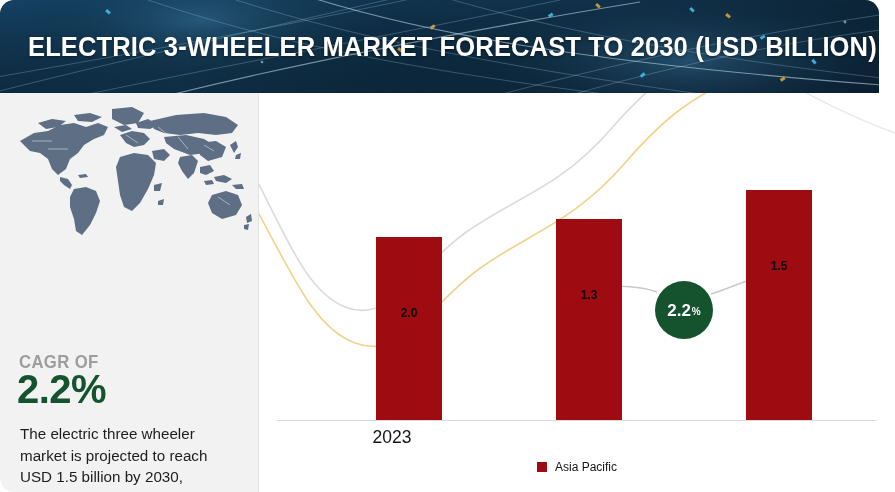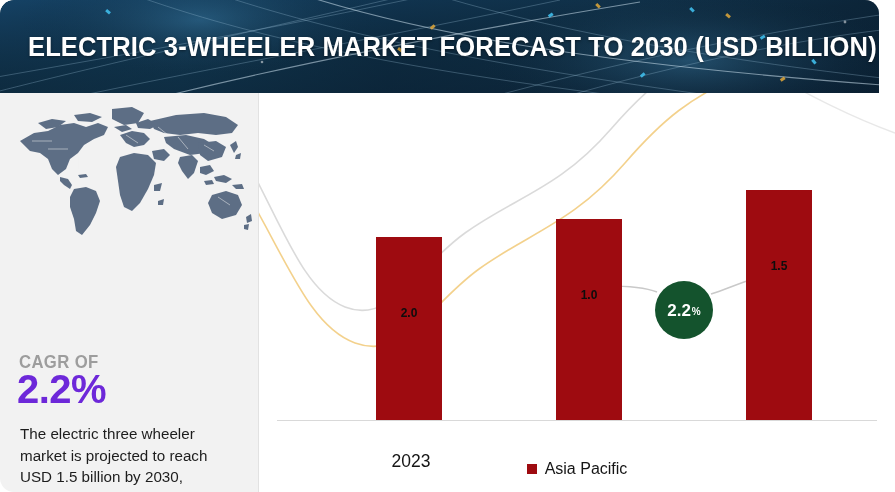--- a/index.html
+++ b/index.html
@@ -84,21 +84,21 @@
     font-size: 19px;
     font-weight: bold;
     letter-spacing: 0.4px;
     transform: scaleX(0.88);
     transform-origin: left top;
   }
   .cagr-value {
     position: absolute;
     left: 17px;
     top: 276px;
-    color: #6d28d9;
+    color: #14532d;
     font-size: 40px;
     font-weight: bold;
     letter-spacing: -0.5px;
     line-height: 1;
   }
   .sidebar-desc {
     position: absolute;
     left: 20px;
     top: 330px;
     width: 222px;
@@ -216,21 +216,21 @@
     gap: 8px;
   }
   .legend-swatch {
     width: 10px;
     height: 10px;
     background: #9e0b10;
     display: inline-block;
   }
   .legend-label {
     color: #151515;
-    font-size: 16px;
+    font-size: 12px;
   }
 </style>
 </head>
 <body>
 
 <div id="infographic">
 
   <div class="header">
     <svg class="header-svg" viewBox="0 0 895 93" preserveAspectRatio="none">
       <defs>
@@ -371,24 +371,24 @@
         <path d="M300,195 C340,192 380,192 398,199" stroke="#c9c9c9" stroke-width="1.6" fill="none"></path>
         <path d="M452,201 C468,196 480,190 495,186" stroke="#c9c9c9" stroke-width="1.6" fill="none"></path>
         <path d="M497,185 L488,183 L491,190 Z" fill="#c9c9c9"></path>
       </svg>
 
       <div class="bar" style="left:117px; width:66px; height:183px;"></div>
       <div class="bar" style="left:297px; width:66px; height:201px;"></div>
       <div class="bar" style="left:487px; width:66px; height:230px;"></div>
 
       <div class="bar-label" style="left:110px; top:213px;">2.0</div>
-      <div class="bar-label" style="left:290px; top:195px;">1.0</div>
+      <div class="bar-label" style="left:290px; top:195px;">1.3</div>
       <div class="bar-label" style="left:480px; top:166px;">1.5</div>
 
-      <div class="cat-label" style="left:97px;margin-top:24px;">2023</div>
+      <div class="cat-label" style="left:78px;">2023</div>
 
       <div class="cagr-bubble">
         <span class="num">2.2</span>
           <span class="pct">%</span>
       </div>
 
       <div class="legend">
         <span class="legend-swatch"></span>
         <span class="legend-label">Asia Pacific</span>
       </div>

